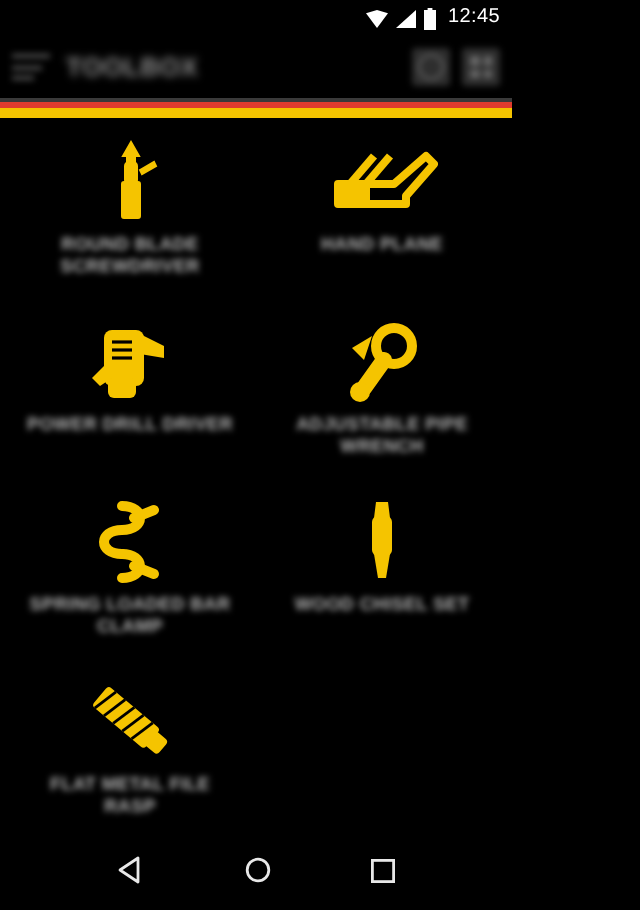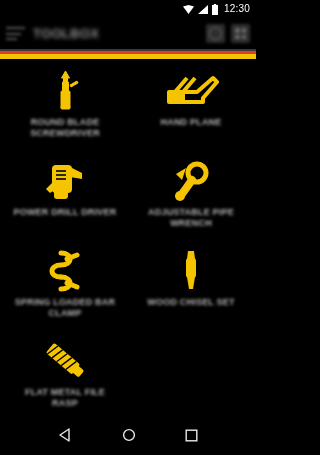--- a/index.html
+++ b/index.html
@@ -147,21 +147,21 @@
       <polygon points="0,1.6 5.5,9 11,1.6 5.5,0" fill="#ffffff"></polygon>
     </svg>
     <svg class="icon-signal" viewBox="0 0 10 9">
       <polygon points="0,9 10,9 10,0" fill="#ffffff"></polygon>
     </svg>
     <svg class="icon-battery" viewBox="0 0 6 11">
       <rect x="1.8" y="0" width="2.4" height="1.1" fill="#ffffff"></rect>
       <rect x="0" y="1" width="6" height="10" fill="#ffffff"></rect>
     </svg>
   </div>
-  <span class="sb-time">12:30</span>
+  <span class="sb-time">12:45</span>
 </div>
 
 <div class="toolbar">
   <div class="tb-left">
     <div class="menu-icon blur">
       <i></i>
         <i></i>
         <i></i>
     </div>
     <div class="tb-title blur-strong">TOOLBOX</div>

